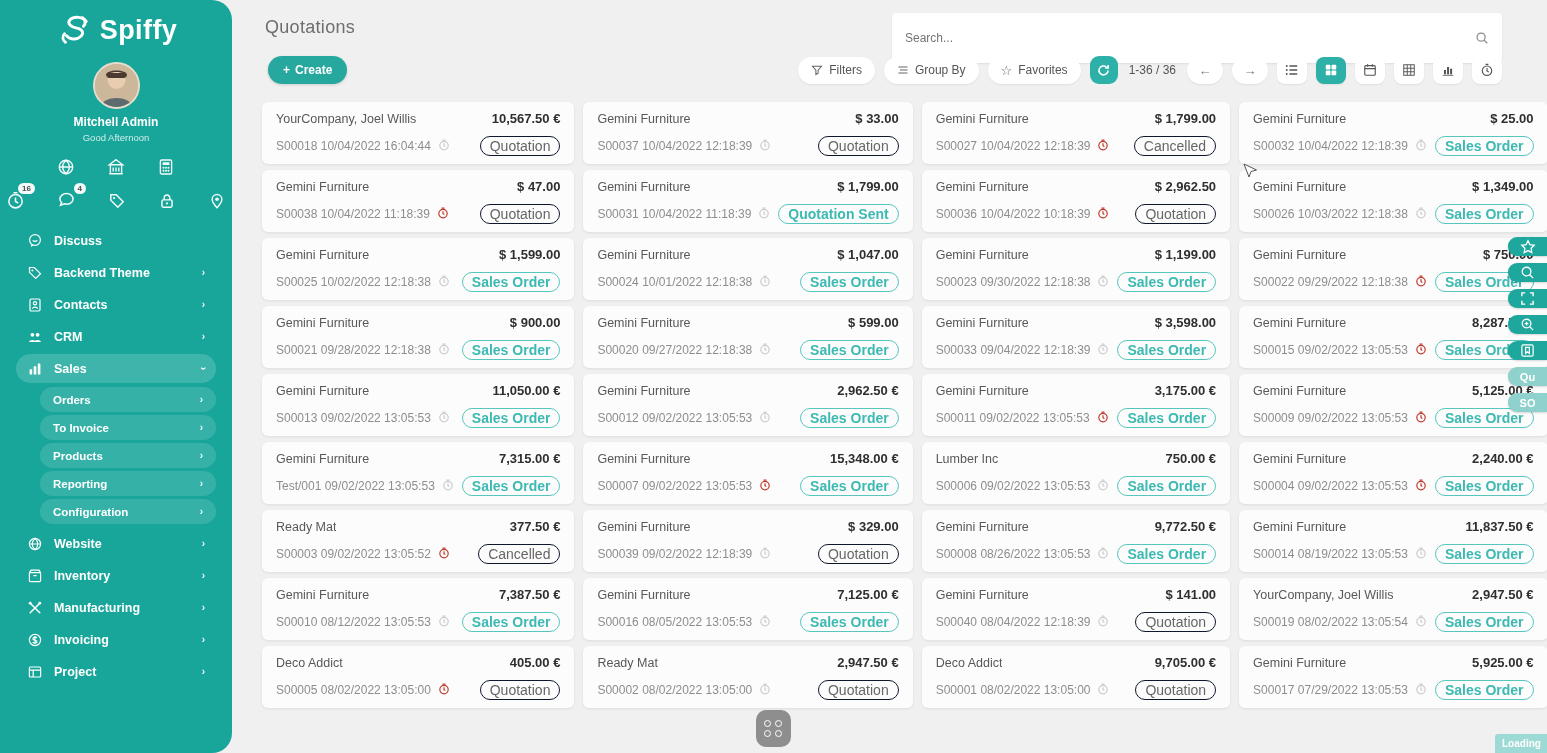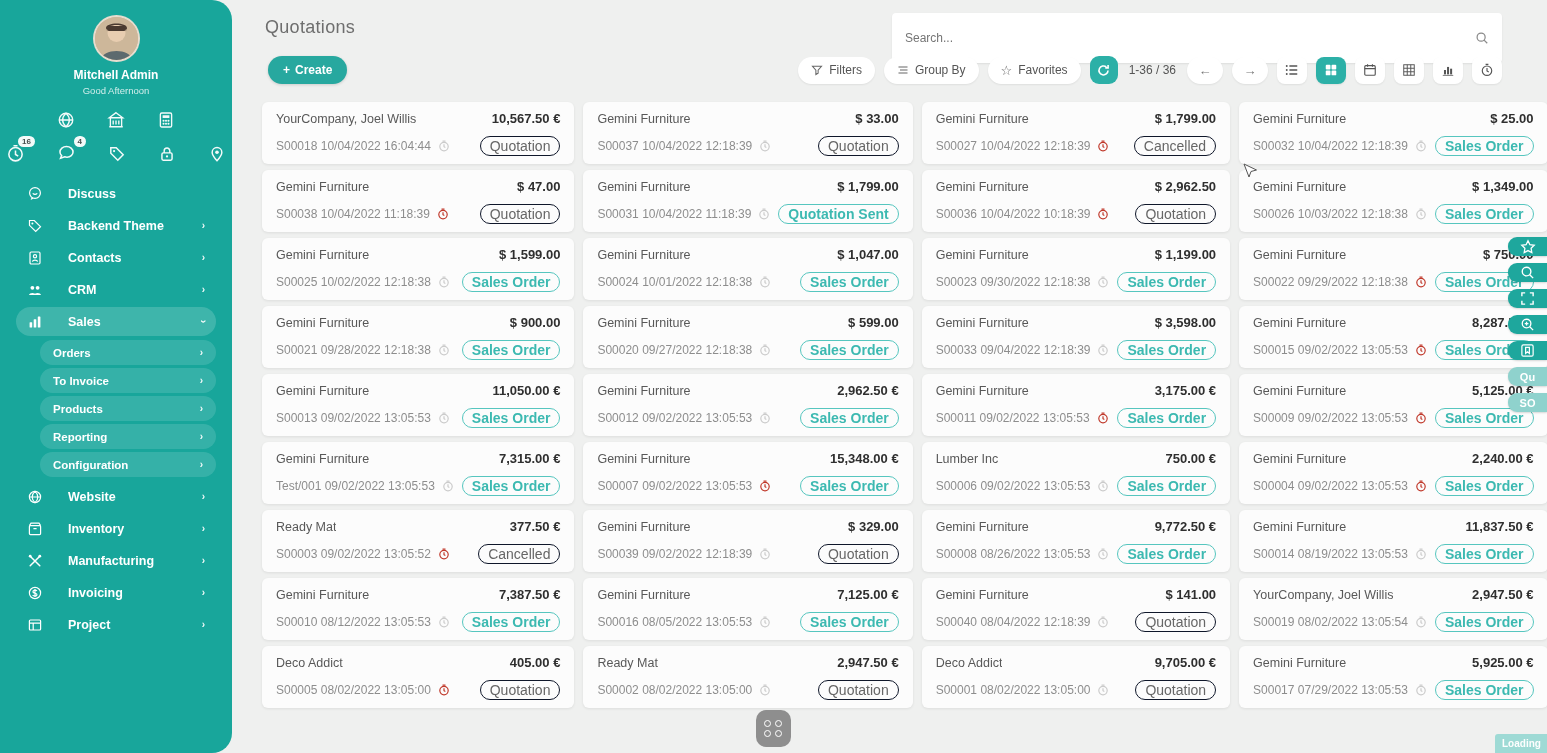--- a/index.html
+++ b/index.html
@@ -11,21 +11,21 @@
   .sidebar{position:absolute;left:0;top:0;bottom:0;width:232px;background:#18a69b;border-radius:0 20px 20px 0;color:#fff;z-index:3}
   .brand{display:flex;align-items:center;justify-content:center;gap:7px;padding-top:13px}
   .brand-name{font-size:27px;font-weight:700;letter-spacing:.4px}
   .avatar{width:47px;height:47px;border-radius:50%;margin:15px auto 6px;overflow:hidden;border:2px solid rgba(255,255,255,.55);background:#c9b396}
   .uname{text-align:center;font-size:12px;font-weight:700}
   .greet{text-align:center;font-size:9.5px;opacity:.8;margin-top:3px}
   .qrow{display:flex;justify-content:center;align-items:center;gap:32px;margin-top:15px}
   .qicon{position:relative;opacity:.95;cursor:pointer}
   .qbadge{position:absolute;top:-8px;right:-10px;background:#fff;color:#4b4b4b;font-size:8px;font-weight:700;border-radius:8px;padding:1.5px 4px;line-height:1}
   .menu{margin-top:16px;padding:0 16px}
-  .mitem{display:flex;align-items:center;gap:25px;height:29px;padding:0 11px;border-radius:16px;font-size:12.5px;font-weight:600;margin-bottom:3px;cursor:pointer;white-space:nowrap}
+  .mitem{display:flex;align-items:center;gap:11px;height:29px;padding:0 11px;border-radius:16px;font-size:12.5px;font-weight:600;margin-bottom:3px;cursor:pointer;white-space:nowrap}
   .mitem.active{background:rgba(255,255,255,.17)}
   .chev{margin-left:auto;font-size:10px;opacity:.95;font-weight:700}
   .chev.down{display:inline-block;transform:rotate(90deg)}
   .sub{padding:1px 0 2px 24px}
   .sitem{display:flex;align-items:center;height:25px;background:rgba(255,255,255,.13);border-radius:14px;padding:0 13px;font-size:11.5px;font-weight:600;margin-bottom:3px;cursor:pointer;white-space:nowrap}
 
   
   .main{position:absolute;left:232px;top:0;right:0;bottom:0}
   .page-title{position:absolute;left:33px;top:17px;font-size:18px;color:#6e6e6e;letter-spacing:.3px}
   .create-btn{position:absolute;left:36px;top:56px;background:#27a89f;color:#fff;border:none;border-radius:15px;font-size:12px;padding:7px 15px;font-weight:600;display:flex;align-items:center;gap:5px;cursor:pointer;box-shadow:0 1px 3px rgba(0,0,0,.15)}
@@ -38,40 +38,50 @@
   .nav-btn{background:#fff;border-radius:15px;width:36px;height:27px;display:flex;align-items:center;justify-content:center;color:#777;font-size:13px;box-shadow:0 1px 2px rgba(0,0,0,.07);cursor:pointer}
   .view-btn{width:30px;height:27px;background:#fff;border-radius:8px;display:flex;align-items:center;justify-content:center;color:#555;box-shadow:0 1px 2px rgba(0,0,0,.07);cursor:pointer;font-size:13px}
   .view-btn.active{background:#2cb0a7;color:#fff}
 
   
   .grid{position:absolute;left:30px;top:102px;right:52px;display:grid;grid-template-columns:repeat(4,1fr);gap:6px 9px;grid-auto-rows:62px}
   .card{background:#fcfcfc;border-radius:6px;box-shadow:0 1px 3px rgba(0,0,0,.08);padding:9px 14px 8px;display:flex;flex-direction:column;justify-content:space-between;cursor:pointer}
   .crow{display:flex;justify-content:space-between;align-items:center;gap:8px}
   .cust{font-size:12.5px;color:#585858;white-space:nowrap;overflow:hidden;text-overflow:ellipsis}
   .amt{font-size:13px;font-weight:700;color:#2f2f2f;white-space:nowrap}
-  .ref{font-size:12px;color:#8d8d8d;display:flex;align-items:center;gap:7px;white-space:nowrap}
+  .ref{font-size:12px;color:#8d8d8d;display:flex;align-items:flex-start;gap:7px;white-space:nowrap}
   .clock{color:#cbcbcb}
   .clock.red{color:#c0392b}
   .badge{border:1px solid #0f172a;color:#666;border-radius:10px;font-size:14px;padding:2px 9px;line-height:1;white-space:nowrap}
   .badge.teal{border-color:#56c6bf;color:#3cb9b1;font-weight:700}
 
   
   .rail{position:absolute;right:0;top:237px;display:flex;flex-direction:column;gap:7px;align-items:flex-end;z-index:4}
   .rail-btn{width:39px;height:19px;background:#1ea79d;border-radius:9px 0 0 9px;display:flex;align-items:center;justify-content:center;color:#fff;cursor:pointer;box-shadow:0 1px 2px rgba(0,0,0,.15)}
   .rail-btn.light{background:#8fd2cd;font-size:11px;font-weight:700}
   .apps-fab{position:absolute;left:756px;top:710px;width:35px;height:37px;background:#8e8e8e;border-radius:10px;display:flex;align-items:center;justify-content:center;cursor:pointer;z-index:4}
   .dots{display:grid;grid-template-columns:8px 8px;gap:2.5px}
   .dots span{width:7px;height:7px;border:1.6px solid #fff;border-radius:50%}
   .loading{position:absolute;right:0;bottom:0;background:#9edad5;color:#fefefe;font-size:10px;font-weight:600;padding:4px 7px;border-radius:3px 0 0 0;max-width:52px;overflow:hidden;white-space:nowrap;z-index:5}
   .cursor{position:absolute;left:1243px;top:163px;z-index:9;pointer-events:none}
 </style>
 </head>
 <body>
 
 <div class="sidebar">
+  <div class="brand">
+    <span>
+      <svg width="38" height="34" viewBox="0 0 40 36" fill="none" stroke="#fff" stroke-width="3" stroke-linecap="round">
+          <path d="M33 9c-3-5-13-6-17-2s1 8 7 9 8 5 4 9-12 3-15-1"></path>
+          <path d="M29 5c3 2 4 6 1 9"></path>
+          <path d="M11 31c-3-2-4-6-1-9"></path>
+        </svg>
+    </span>
+    <span class="brand-name">Spiffy</span>
+  </div>
 
   <div class="avatar">
     <svg width="43" height="43" viewBox="0 0 43 43">
         <rect width="43" height="43" fill="#cdb79a"></rect>
         <circle cx="21.5" cy="16" r="9" fill="#e8cdb0"></circle>
         <path d="M11 14c0-8 21-8 21 0v-3c0-6-21-6-21 0z" fill="#4a3a30"></path>
         <rect x="12" y="9" width="19" height="5" rx="2" fill="#4a3a30"></rect>
         <path d="M6 43c1-12 30-12 31 0z" fill="#5d6a6e"></path>
       </svg>
   </div>

